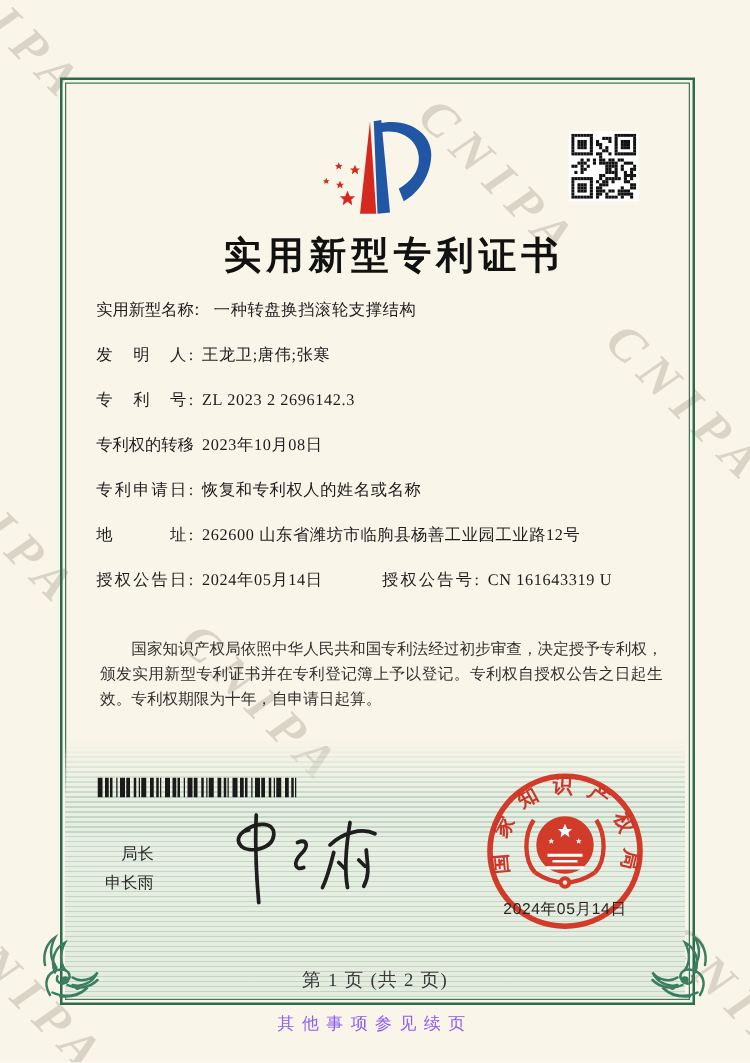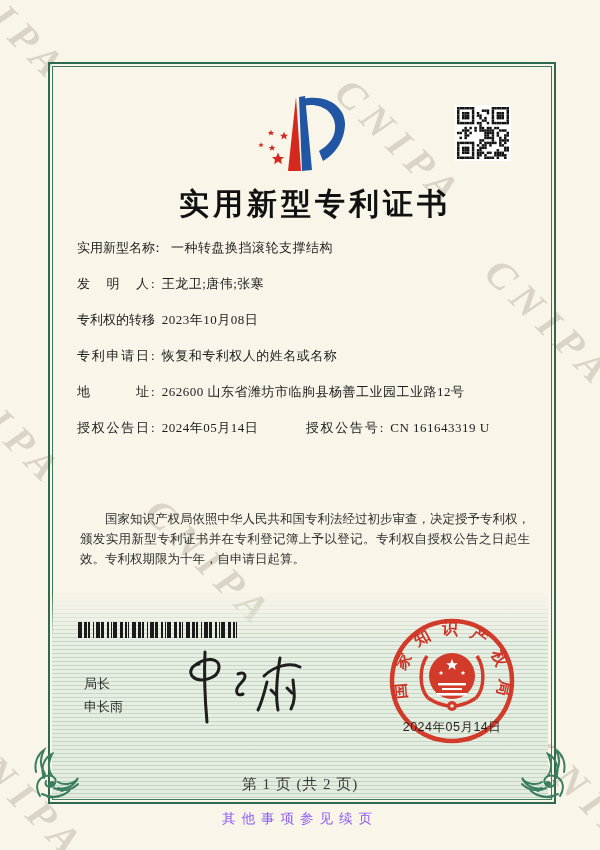--- a/index.html
+++ b/index.html
@@ -53,22 +53,22 @@
   .frow{height:36px;line-height:20px;white-space:nowrap;}
   .flabel{display:inline-block;width:72px;text-align:justify;text-align-last:justify;vertical-align:top;}
   .colon{display:inline-block;margin:0 7px 0 2px;}
   .fvalue{letter-spacing:0.5px;}
   .fvalue-fixed{display:inline-block;width:128px;}
   .flabel2{display:inline-block;width:72px;text-align:justify;text-align-last:justify;margin-left:16px;}
   .paras{position:absolute;left:80px;top:509px;width:450px;font-size:12.5px;line-height:20px;
     text-align:justify;color:#30302e;}
   .paras p{margin:0 0 6px 0;text-indent:2em;}
   .barcode{position:absolute;left:78px;top:622px;width:162px;height:16px;}
-  .sig-block{position:absolute;left:84px;top:672px;font-family:Liberation Serif, serif;
-    font-size:13px;line-height:23px;color:#2a2a2a;}
+  .sig-block{position:absolute;left:84px;top:672px;font-family:Liberation Mono, monospace;
+    font-size:13px;line-height:23px;color:#2a2a2a;text-align:right;}
   .signature{position:absolute;left:172px;top:646px;width:150px;height:80px;}
   .seal{position:absolute;left:387px;top:616px;width:130px;height:130px;}
   .page-num{position:absolute;left:0;top:775px;width:100%;text-align:center;font-size:15px;color:#3a3a3a;letter-spacing:1px;}
   .foot-note{position:absolute;left:0;top:810px;width:100%;text-align:center;
     font-size:13.5px;letter-spacing:6px;color:#8b5cf6;}
 </style>
 </head>
 <body>
 
 <div class="page">
@@ -360,20 +360,23 @@
     <div class="title">实用新型专利证书</div>
 
     <div class="fields">
       <div class="frow">
         <span class="flabel">实用新型名称</span><span class="colon">：</span><span class="fvalue">一种转盘换挡滚轮支撑结构</span>
       </div>
       <div class="frow">
         <span class="flabel">发明人</span><span class="colon">:</span><span class="fvalue">王龙卫;唐伟;张寒</span>
       </div>
       <div class="frow">
+        <span class="flabel">专利号</span><span class="colon">:</span><span class="fvalue">ZL 2023 2 2696142.3</span>
+      </div>
+      <div class="frow">
         <span class="flabel">专利权的转移</span><span class="colon">:</span><span class="fvalue">2023年10月08日</span>
       </div>
       <div class="frow">
         <span class="flabel">专利申请日</span><span class="colon">:</span><span class="fvalue">恢复和专利权人的姓名或名称</span>
       </div>
       <div class="frow">
         <span class="flabel">地址</span><span class="colon">:</span><span class="fvalue">262600 山东省潍坊市临朐县杨善工业园工业路12号</span>
       </div>
       <div class="frow">
         <span class="flabel">授权公告日</span><span class="colon">:</span><span class="fvalue fvalue-fixed">2024年05月14日</span><span class="flabel2">授权公告号</span><span class="colon">:</span><span class="fvalue">CN 161643319 U</span>

